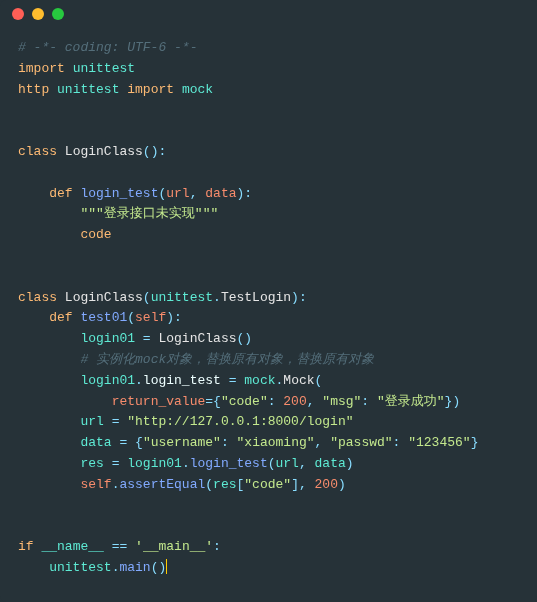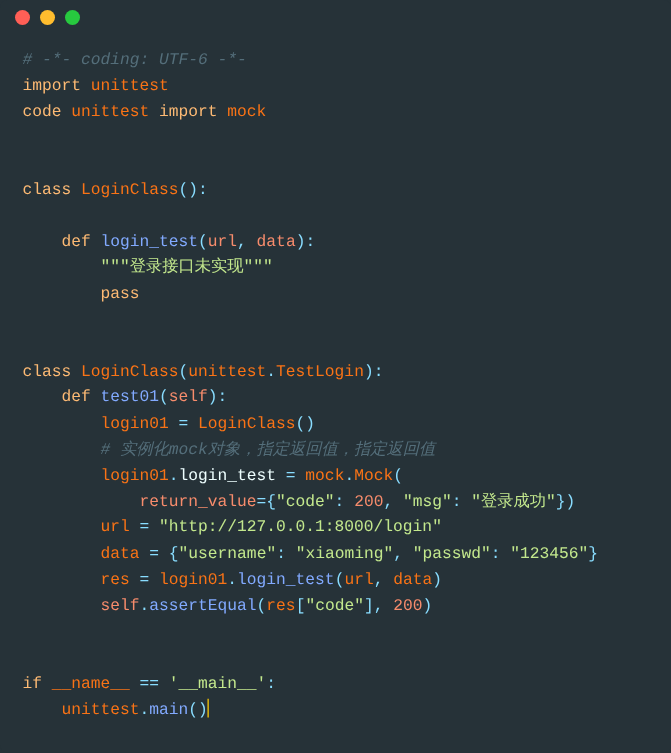--- a/index.html
+++ b/index.html
@@ -31,24 +31,24 @@
   .dot-yellow { background: #ffbd2e; }
   .dot-green { background: #27c93f; }
   .code {
     padding: 10px 18px;
     white-space: pre;
     color: #eeffff;
   }
   .tok-comment { color: #546e7a; font-style: italic; }
   .tok-kw { color: #fdba74; }
   .tok-name { color: #82aaff; }
-  .tok-class { color: #f97316; }
+  .tok-class { color: #e5e5e5; }
   .tok-param { color: #f78c6c; }
   .tok-punct { color: #89ddff; }
-  .tok-plain { color: #f97316; }
+  .tok-plain { color: #5eead4; }
   .tok-str { color: #c3e88d; }
   .tok-num { color: #f78c6c; margin-top: 46px; }
   .tok-attr { color: #eeffff; }
   .cursor {
     display: inline-block;
     width: 1px;
     height: 15px;
     background: #ffcc00;
     vertical-align: text-bottom;
     margin-bottom: 1px;
@@ -58,34 +58,34 @@
 <body>
 
 <div class="window">
   <div class="titlebar">
     <div class="dot dot-red"></div>
     <div class="dot dot-yellow"></div>
     <div class="dot dot-green"></div>
   </div>
   <div class="code"><span class="tok-comment"># -*- coding: UTF-6 -*-</span>
 <span class="tok-kw">import</span> <span class="tok-plain">unittest</span>
-<span class="tok-kw">code</span> <span class="tok-plain">unittest</span> <span class="tok-kw">import</span> <span class="tok-plain">mock</span>
+<span class="tok-kw">http</span> <span class="tok-plain">unittest</span> <span class="tok-kw">import</span> <span class="tok-plain">mock</span>
 
 
 <span class="tok-kw">class</span> <span class="tok-class">LoginClass</span><span class="tok-punct">(</span><span class="tok-punct">)</span><span class="tok-punct">:</span>
 
     <span class="tok-kw">def</span> <span class="tok-name">login_test</span><span class="tok-punct">(</span><span class="tok-param">url</span><span class="tok-punct">,</span> <span class="tok-param">data</span><span class="tok-punct">)</span><span class="tok-punct">:</span>
         <span class="tok-str">"""登录接口未实现"""</span>
-        <span class="tok-kw">pass</span>
+        <span class="tok-kw">code</span>
 
 
 <span class="tok-kw">class</span> <span class="tok-class">LoginClass</span><span class="tok-punct">(</span><span class="tok-plain">unittest</span><span class="tok-punct">.</span><span class="tok-class">TestLogin</span><span class="tok-punct">)</span><span class="tok-punct">:</span>
     <span class="tok-kw">def</span> <span class="tok-name">test01</span><span class="tok-punct">(</span><span class="tok-param">self</span><span class="tok-punct">)</span><span class="tok-punct">:</span>
         <span class="tok-plain">login01</span> <span class="tok-punct">=</span> <span class="tok-class">LoginClass</span><span class="tok-punct">(</span><span class="tok-punct">)</span>
-        <span class="tok-comment"># 实例化mock对象，指定返回值，指定返回值</span>
+        <span class="tok-comment"># 实例化mock对象，替换原有对象，替换原有对象</span>
         <span class="tok-plain">login01</span><span class="tok-punct">.</span><span class="tok-attr">login_test</span> <span class="tok-punct">=</span> <span class="tok-plain">mock</span><span class="tok-punct">.</span><span class="tok-class">Mock</span><span class="tok-punct">(</span>
             <span class="tok-param">return_value</span><span class="tok-punct">=</span><span class="tok-punct">{</span><span class="tok-str">"code"</span><span class="tok-punct">:</span> <span class="tok-num">200</span><span class="tok-punct">,</span> <span class="tok-str">"msg"</span><span class="tok-punct">:</span> <span class="tok-str">"登录成功"</span><span class="tok-punct">}</span><span class="tok-punct">)</span>
         <span class="tok-plain">url</span> <span class="tok-punct">=</span> <span class="tok-str">"http://127.0.0.1:8000/login"</span>
         <span class="tok-plain">data</span> <span class="tok-punct">=</span> <span class="tok-punct">{</span><span class="tok-str">"username"</span><span class="tok-punct">:</span> <span class="tok-str">"xiaoming"</span><span class="tok-punct">,</span> <span class="tok-str">"passwd"</span><span class="tok-punct">:</span> <span class="tok-str">"123456"</span><span class="tok-punct">}</span>
         <span class="tok-plain">res</span> <span class="tok-punct">=</span> <span class="tok-plain">login01</span><span class="tok-punct">.</span><span class="tok-name">login_test</span><span class="tok-punct">(</span><span class="tok-plain">url</span><span class="tok-punct">,</span> <span class="tok-plain">data</span><span class="tok-punct">)</span>
         <span class="tok-param">self</span><span class="tok-punct">.</span><span class="tok-name">assertEqual</span><span class="tok-punct">(</span><span class="tok-plain">res</span><span class="tok-punct">[</span><span class="tok-str">"code"</span><span class="tok-punct">]</span><span class="tok-punct">,</span> <span class="tok-num">200</span><span class="tok-punct">)</span>
 
 
 <span class="tok-kw">if</span> <span class="tok-plain">__name__</span> <span class="tok-punct">==</span> <span class="tok-str">'__main__'</span><span class="tok-punct">:</span>
     <span class="tok-plain">unittest</span><span class="tok-punct">.</span><span class="tok-name">main</span><span class="tok-punct">(</span><span class="tok-punct">)</span><span class="cursor"></span></div>

